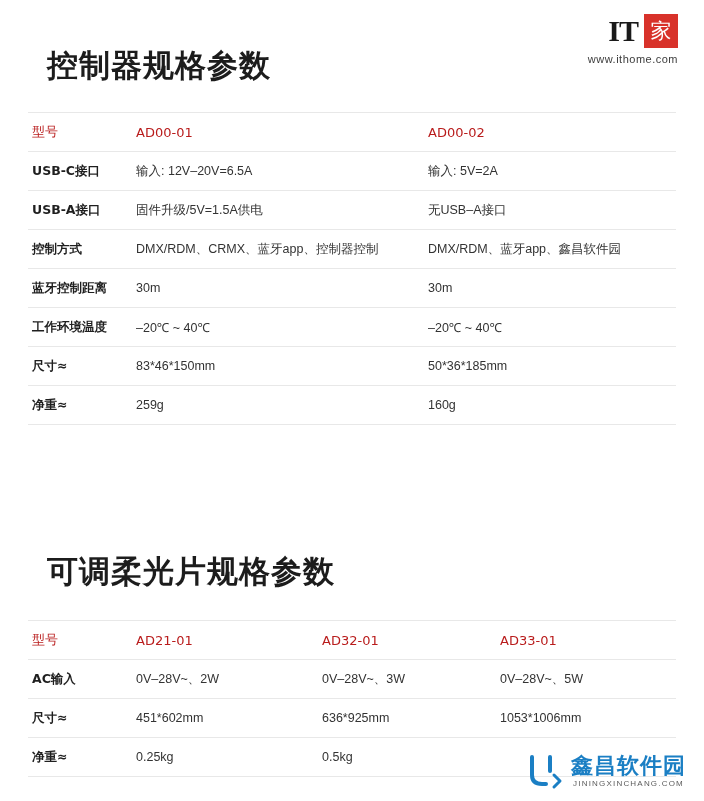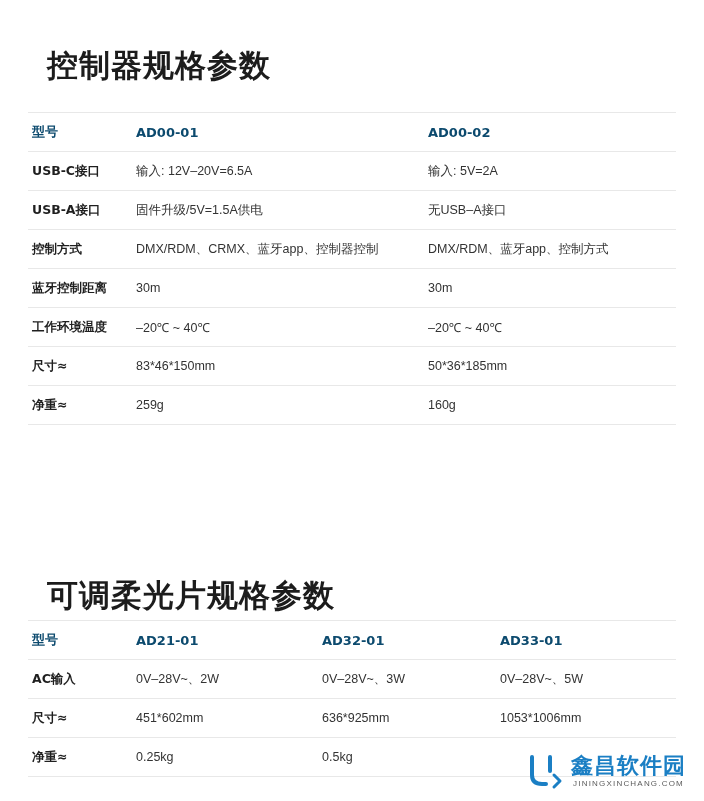--- a/index.html
+++ b/index.html
@@ -67,21 +67,21 @@
   h1.section-title {
     font-family: "DejaVu Sans", sans-serif;
     font-weight: bold;
     font-size: 31px;
     letter-spacing: 1px;
     color: #1c1c1c;
     margin: 17px;
     padding: 0;
   }
   .title-1 { position: absolute; left: 30px; top: 28px; }
-  .title-2 { position: absolute; left: 30px; top: 558px; }
+  .title-2 { position: absolute; left: 30px; top: 534px; }
 
   
   .spec-table {
     position: absolute;
     border-collapse: collapse;
     table-layout: fixed;
   }
   .table-1 { left: 28px; top: 112px; width: 648px; }
   .table-2 { left: 28px; top: 620px; width: 648px; }
 
@@ -97,22 +97,22 @@
   .spec-table tr:first-child td {
     border-top: 1px solid #e8e8e8;
   }
   .spec-table td.label {
     font-weight: bold;
     color: #1f1f1f;
     font-family: "DejaVu Sans", sans-serif;
     font-size: 12.5px;
   }
   .spec-table tr.head td {
-    font-weight: bold;
-    color: #0c4a6e;
+    font-weight: normal;
+    color: #b91c1c;
     font-family: "DejaVu Sans", sans-serif;
     font-size: 13px;
     margin-top: 24px;
   }
   .t1 .c0 { width: 104px; }
   .t1 .c1 { width: 292px; }
   .t1 .c2 { width: 252px; }
 
   .t2 .c0 { width: 104px; }
   .t2 .c1 { width: 186px; }
@@ -157,20 +157,27 @@
     color: #5c5c5c;
     letter-spacing: 1.2px;
     margin-top: 2px;
   }
 </style>
 </head>
 <body>
 
 <div class="page">
 
+  <div class="wm-top">
+    <div class="wm-row">
+      <span class="wm-it">IT</span>
+      <span class="wm-badge">家</span>
+    </div>
+    <div class="wm-url">www.ithome.com</div>
+  </div>
 
   <h1 class="section-title title-1">控制器规格参数</h1>
 
   <table class="spec-table table-1 t1">
     <colgroup>
       <col class="c0">
         <col class="c1">
         <col class="c2">
     </colgroup>
     <tbody>
@@ -185,21 +192,21 @@
         <td class="cell-pad">输入: 5V=2A</td>
       </tr>
       <tr>
         <td class="label cell-pad">USB-A接口</td>
         <td class="cell-pad">固件升级/5V=1.5A供电</td>
         <td class="cell-pad">无USB–A接口</td>
       </tr>
       <tr>
         <td class="label cell-pad">控制方式</td>
         <td class="cell-pad">DMX/RDM、CRMX、蓝牙app、控制器控制</td>
-        <td class="cell-pad">DMX/RDM、蓝牙app、控制方式</td>
+        <td class="cell-pad">DMX/RDM、蓝牙app、鑫昌软件园</td>
       </tr>
       <tr>
         <td class="label cell-pad">蓝牙控制距离</td>
         <td class="cell-pad">30m</td>
         <td class="cell-pad">30m</td>
       </tr>
       <tr>
         <td class="label cell-pad">工作环境温度</td>
         <td class="cell-pad">–20℃ ~ 40℃</td>
         <td class="cell-pad">–20℃ ~ 40℃</td>

